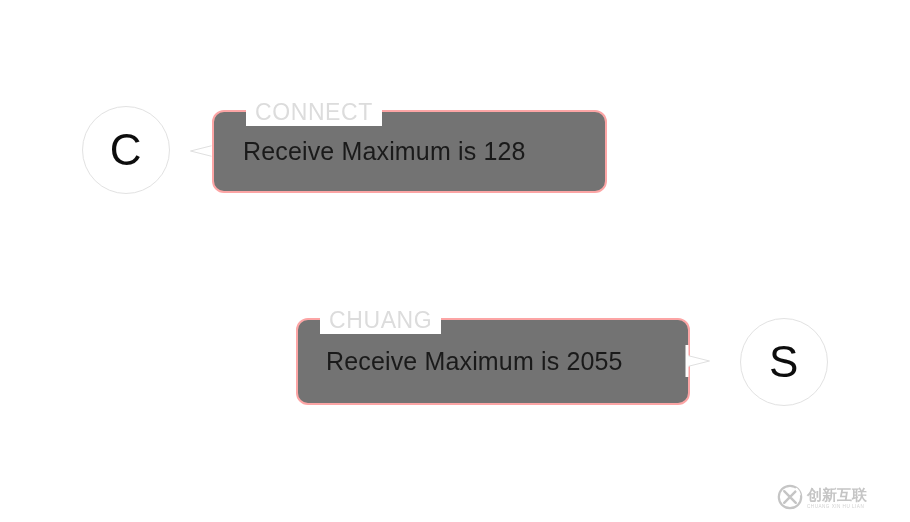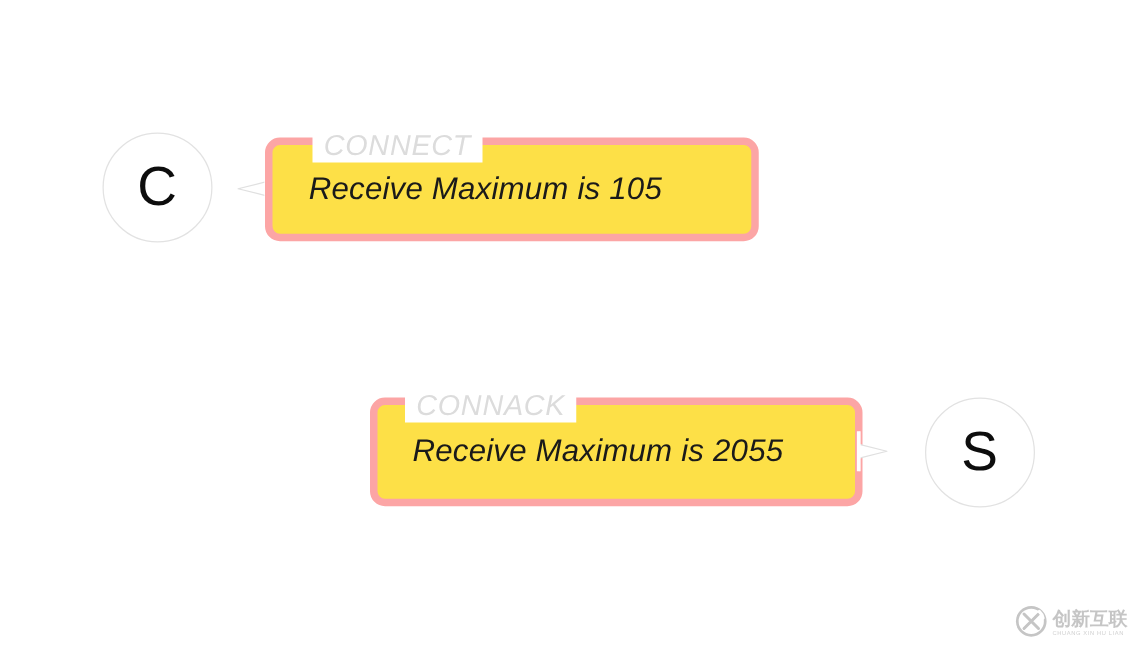--- a/index.html
+++ b/index.html
@@ -50,24 +50,23 @@
   #endpoint-server { left: 740px; top: 318px; }
 
   
   .message {
     position: absolute;
   }
 
   .bubble {
     position: absolute;
     box-sizing: border-box;
-    border: 6px solid #fca5a5;
+    border: 2px solid #fca5a5;
     border-radius: 12px;
-    background: #fde047;
-    font-style: italic;
+    background: #737373;
   }
 
   
   .legend {
     position: absolute;
     top: -14px;
     background: #ffffff;
     padding: 0 9px;
     font-family: "Liberation Sans", "DejaVu Sans", sans-serif;
     font-size: 23px;
@@ -122,21 +121,21 @@
     width: 394px;
     height: 87px;
   }
   #message-connack .legend { left: 22px; }
   #message-connack .body-text { padding-left: 28px; }
   #message-connack .tail { left: 687px; top: 345px; }
 
   
   #watermark {
     position: absolute;
-    left: 812px;
+    left: 777px;
     top: 484px;
     width: 92px;
     height: 30px;
     display: flex;
     align-items: center;
     gap: 4px;
     opacity: 0.95;
     user-select: none;
   }
   #watermark .wm-mark { flex: 0 0 auto; }
@@ -177,28 +176,28 @@
 
     <div class="tail">
       <svg width="24" height="32" viewBox="0 0 24 32" xmlns="http://www.w3.org/2000/svg" aria-hidden="true">
         <path d="M23.5 0.5 L23.5 10.5 L1.5 16 L23.5 21.5 L23.5 31.5" fill="#ffffff" stroke="#e0e0e0" stroke-width="1" stroke-linejoin="round" stroke-linecap="round"></path>
         <rect x="22.5" y="0" width="3" height="32" fill="#ffffff"></rect>
       </svg>
     </div>
 
     <div class="bubble">
       <span class="legend">CONNECT</span>
-      <span class="body-text">Receive Maximum is 105</span>
+      <span class="body-text">Receive Maximum is 128</span>
     </div>
   </div>
 
   <div id="message-connack" class="message">
 
     <div class="bubble">
-      <span class="legend">CONNACK</span>
+      <span class="legend">CHUANG</span>
       <span class="body-text">Receive Maximum is 2055</span>
     </div>
 
     <div class="tail">
       <svg width="24" height="32" viewBox="0 0 24 32" xmlns="http://www.w3.org/2000/svg" aria-hidden="true">
         <path d="M0.5 0.5 L0.5 10.5 L22.5 16 L0.5 21.5 L0.5 31.5" fill="#ffffff" stroke="#e0e0e0" stroke-width="1" stroke-linejoin="round" stroke-linecap="round"></path>
         <rect x="-1.5" y="0" width="3" height="32" fill="#ffffff"></rect>
       </svg>
     </div>
   </div>

